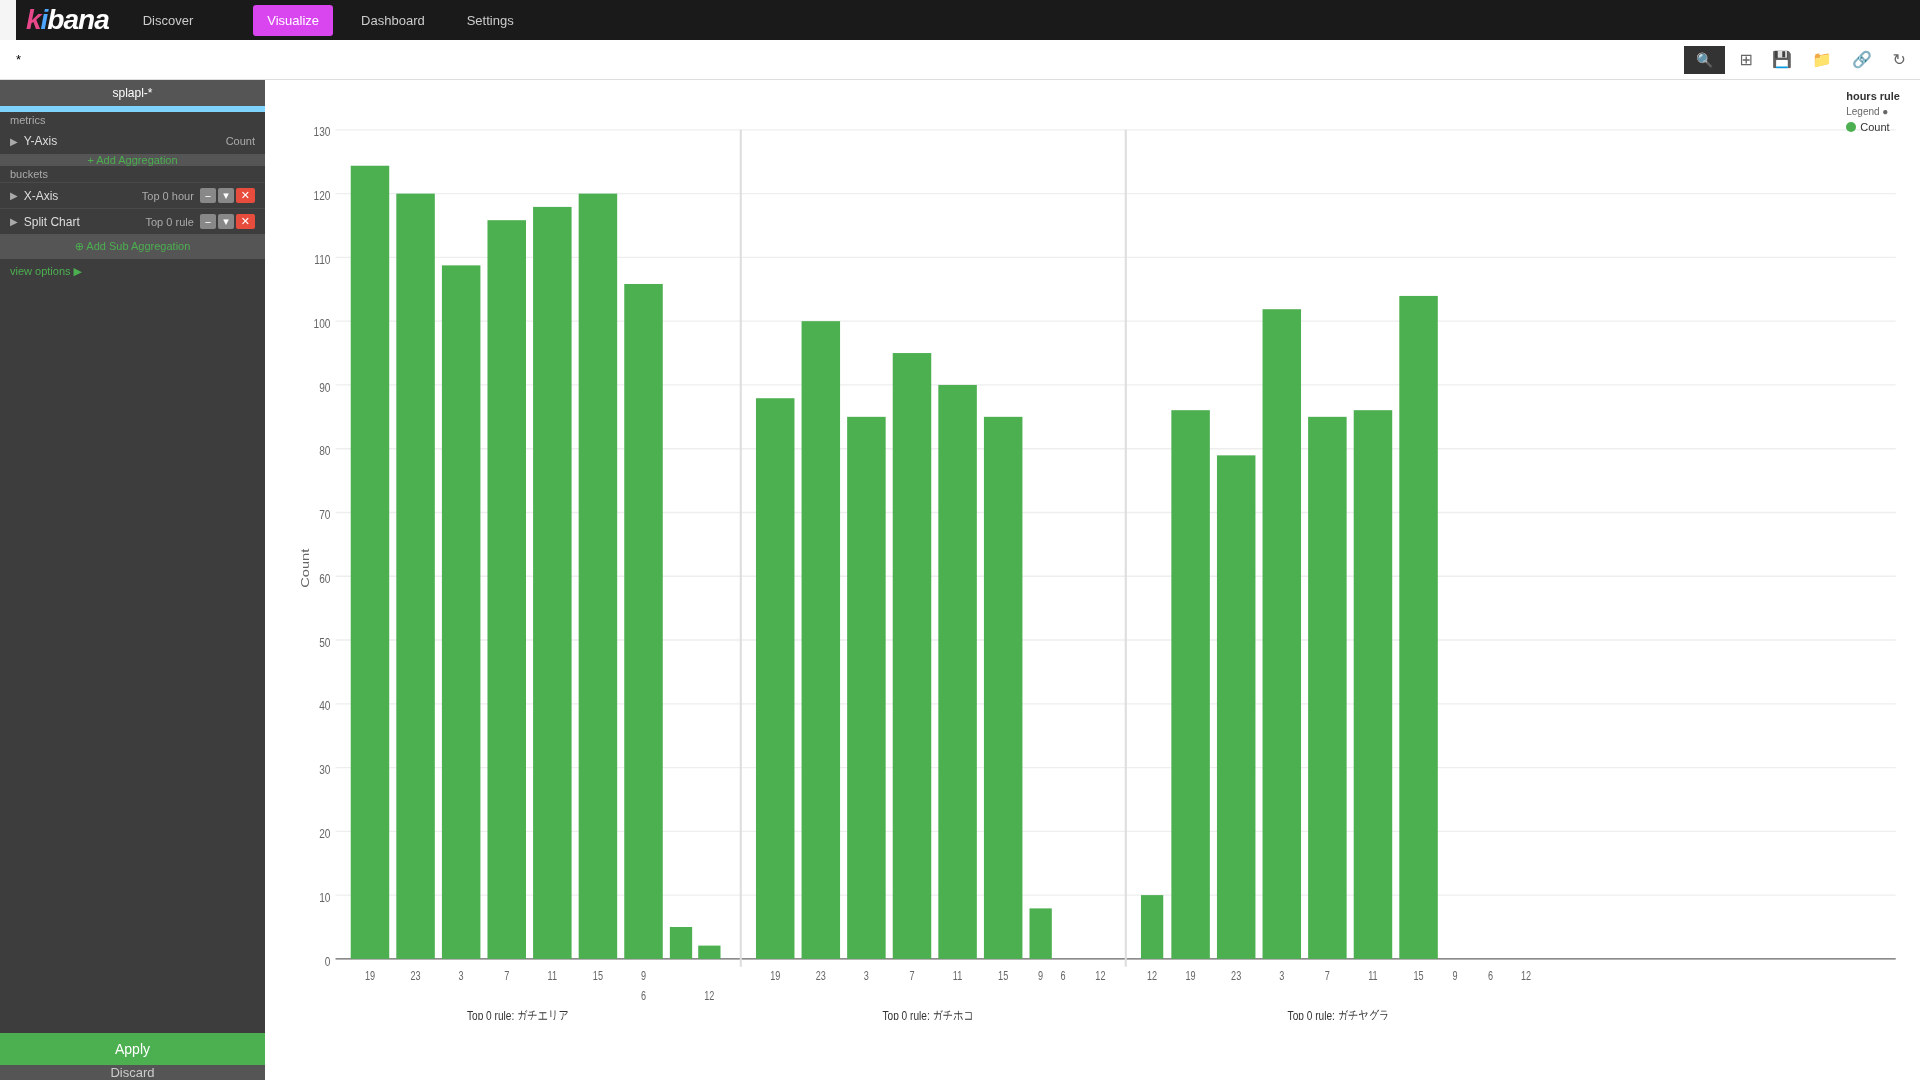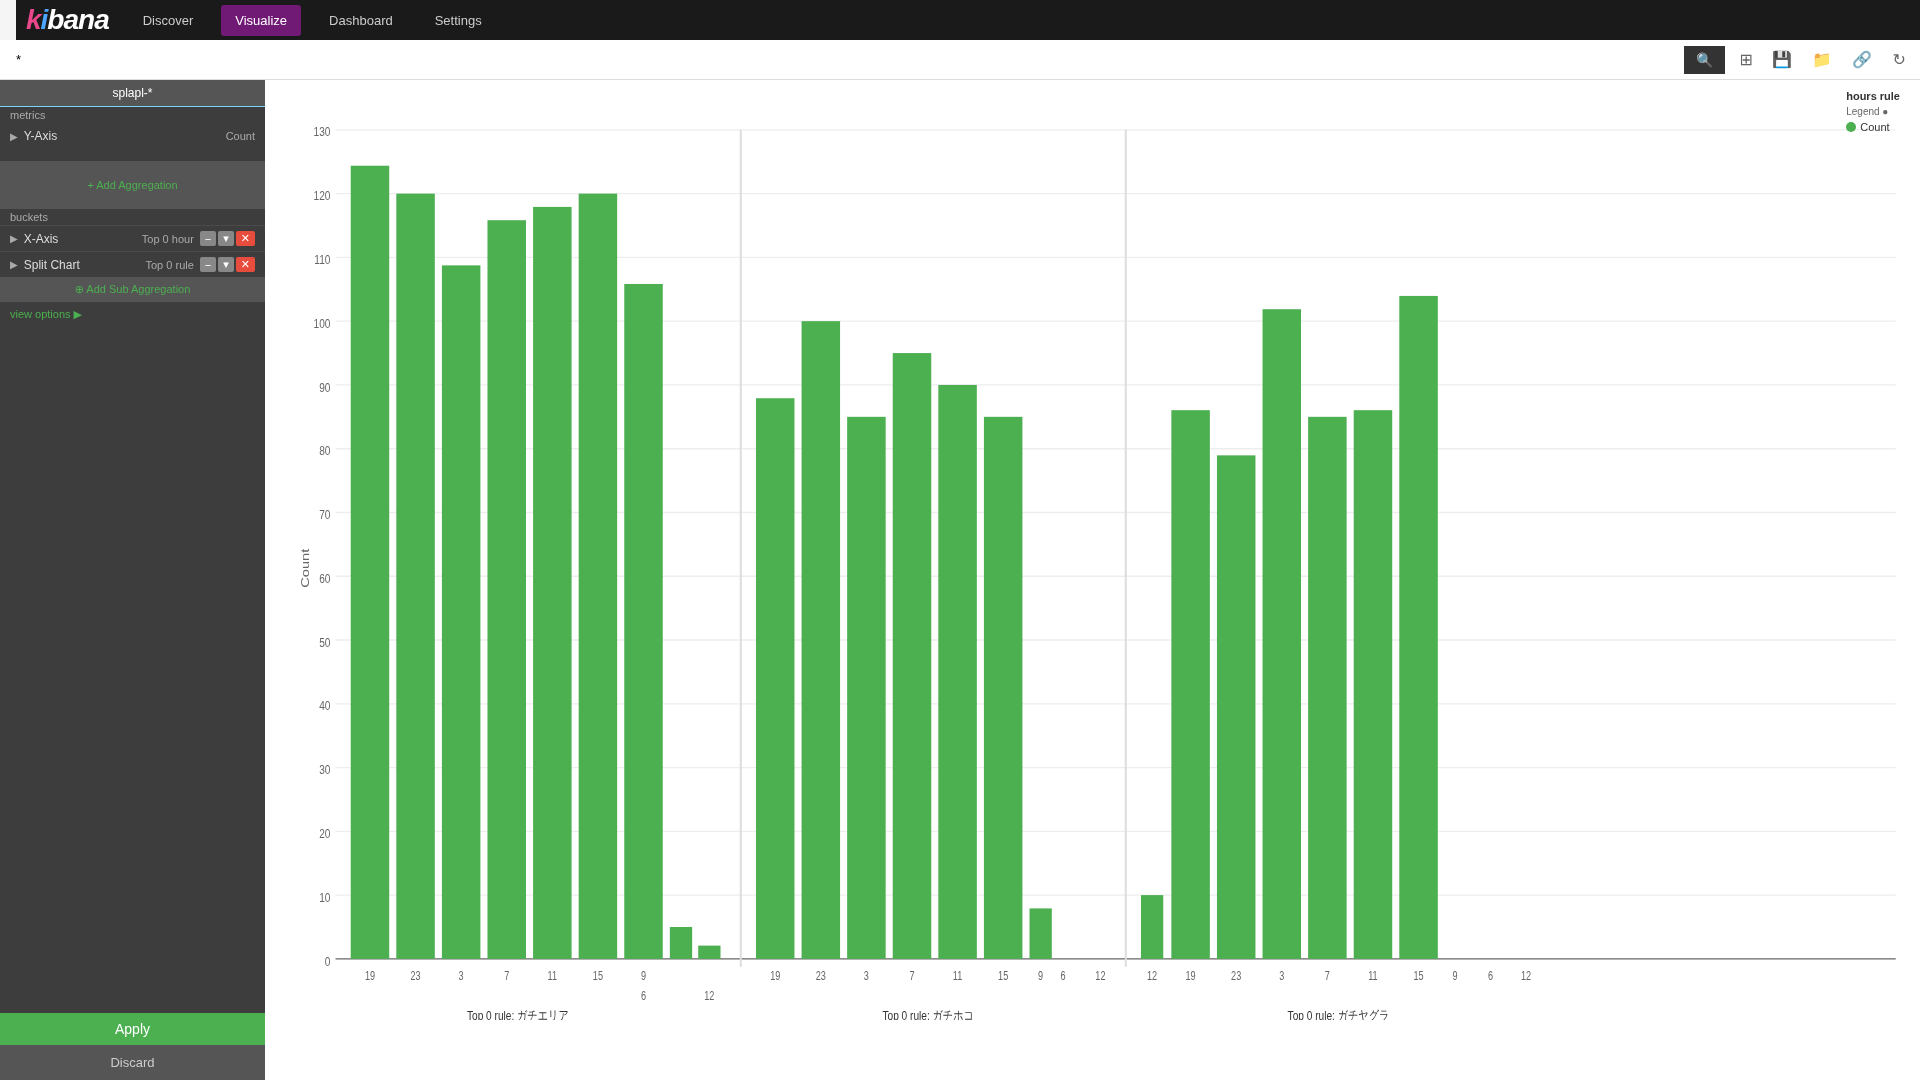--- a/index.html
+++ b/index.html
@@ -28,21 +28,21 @@
     .kibana-logo span.k-blue { color: #4da6ff; }
     .kibana-logo span.k-white { color: #fff; }
     .nav-links { display: flex; gap: 14px; }
     .nav-link {
       color: #ccc;
       padding: 8px 14px;
       cursor: pointer;
       font-size: 13px;
       border-radius: 3px;
     }
-    .nav-link:hover, .nav-link.active { color: #fff; background: #701a75; }
+    .nav-link:hover, .nav-link.active { color: #fff; background: #d946ef; margin-left: 32px; }
 
     
     .search-bar {
       background: #fff;
       height: 40px;
       display: flex;
       align-items: center;
       border-bottom: 1px solid #ddd;
       position: fixed;
       top: 40px; left: 0; right: 0;
@@ -92,21 +92,21 @@
       display: flex;
       flex-direction: column;
       flex-shrink: 0;
     }
     .sidebar-title {
       background: #555;
       color: #fff;
       text-align: center;
       padding: 6px;
       font-size: 12px;
-      border-bottom: 1px solid #7dd3fc;
+      border-bottom: 6px solid #7dd3fc;
     }
     .sidebar-section-label {
       color: #aaa;
       font-size: 11px;
       padding: 2px 10px 2px;
     }
     .sidebar-item {
       display: flex;
       align-items: center;
       padding: 6px 10px;
@@ -118,25 +118,24 @@
       margin-right: 6px;
       color: #aaa;
     }
     .sidebar-item .item-label { flex: 1; font-size: 12px; }
     .sidebar-item .item-value { color: #aaa; font-size: 11px; }
     .add-aggregation-btn {
       background: #555;
       color: #4CAF50;
       border: none;
       width: 100%;
-      padding: 18px;
+      padding: 0;
       font-size: 11px;
       cursor: pointer;
       text-align: center;
-      margin-top: 12px;
     }
 
     .bucket-row {
       display: flex;
       align-items: center;
       padding: 5px 10px;
       color: #ddd;
       cursor: pointer;
       border-top: 1px solid #4a4a4a;
     }
@@ -183,21 +182,20 @@
       width: 100%;
       padding: 8px;
       font-size: 14px;
       cursor: pointer;
     }
     .discard-btn {
       background: #555;
       color: #ccc;
       border: none;
       width: 100%;
-      padding: 10px;
       font-size: 13px;
       cursor: pointer;
     }
 
     
     .chart-area {
       flex: 1;
       background: #fff;
       position: relative;
       overflow: hidden;

